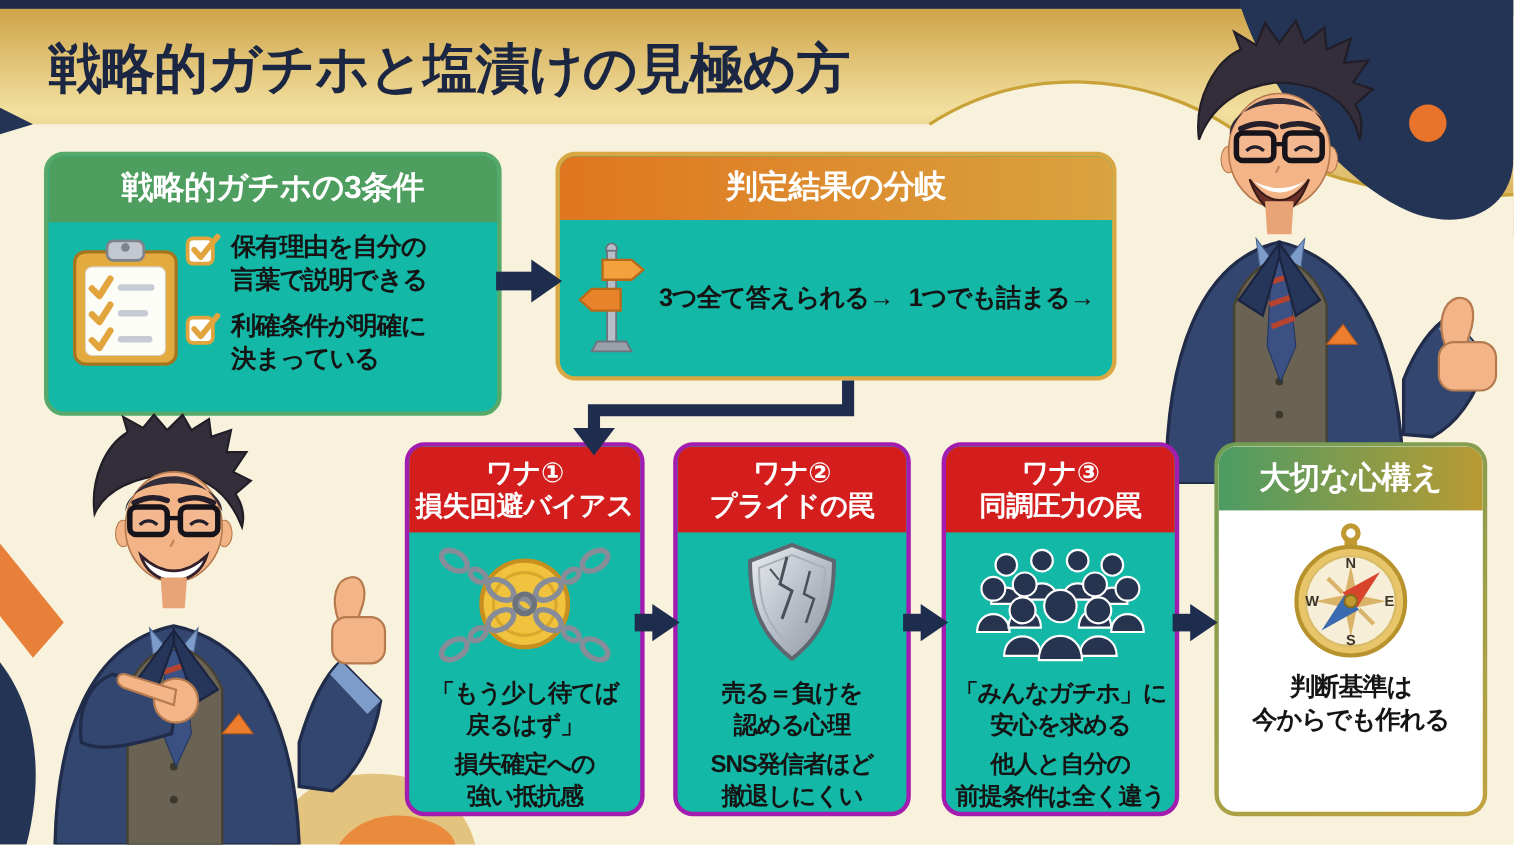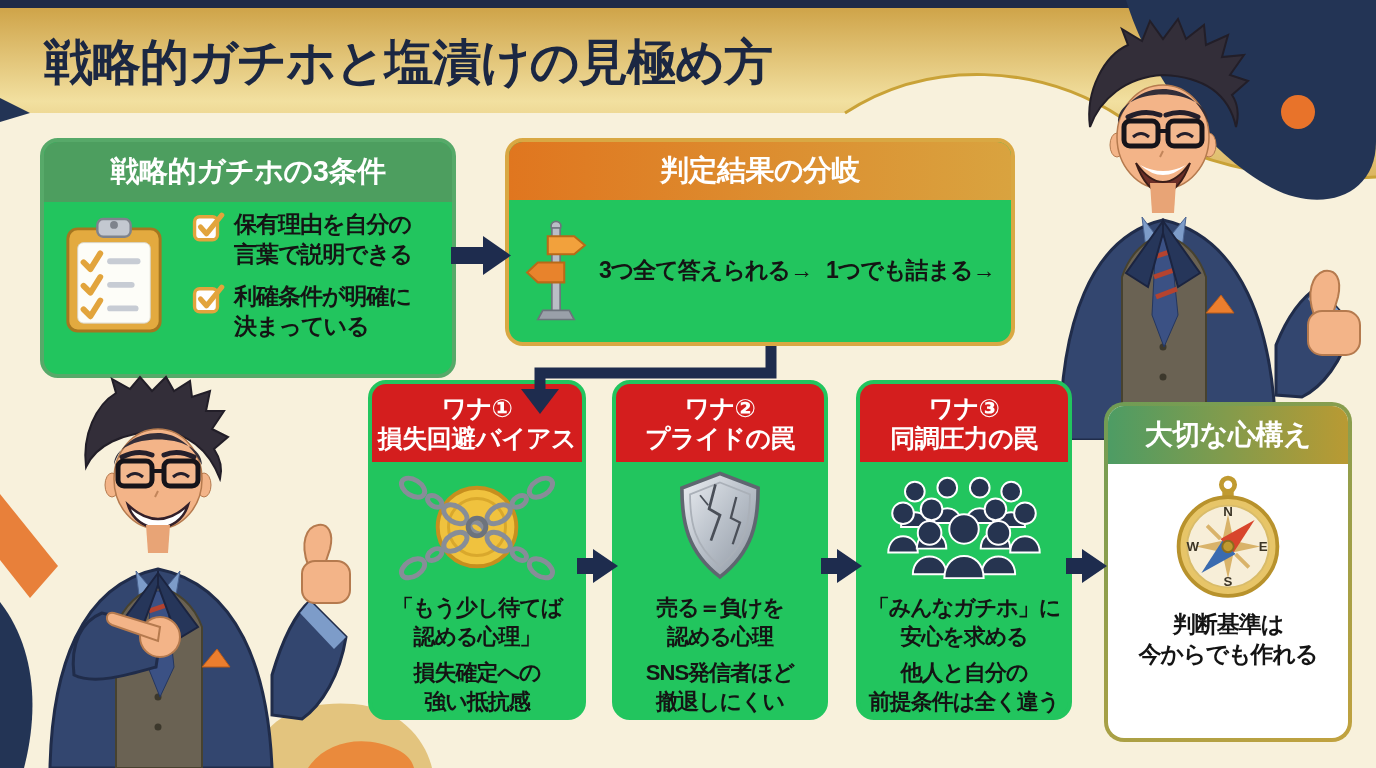--- a/index.html
+++ b/index.html
@@ -3,42 +3,42 @@
 <meta charset="utf-8">
 <style>
   html,body{margin:0;padding:0;}
   body{font-family:"Liberation Sans","DejaVu Sans",sans-serif;}
   .canvas{position:relative;width:1376px;height:768px;background:#f8f1dc;overflow:hidden;}
   .layer{position:absolute;left:0;top:0;}
   
   .title{position:absolute;left:44px;top:30px;z-index:6;font-size:49px;font-weight:900;
          color:#1b2742;letter-spacing:-1px;white-space:nowrap;}
   
-  .box{position:absolute;background:#22c55e;box-sizing:border-box;overflow:hidden;border-radius:18px;}
+  .box{position:absolute;background:#14b8a6;box-sizing:border-box;overflow:hidden;border-radius:18px;}
   .hdr{display:flex;align-items:center;justify-content:center;color:#fff;font-weight:800;
        text-align:center;line-height:1.22;letter-spacing:-0.5px;}
   .ml{white-space:pre-line;}
   .body-txt{font-weight:800;color:#141414;text-align:center;line-height:1.3;letter-spacing:-1px;}
   
   .green-box{left:40px;top:138px;width:416px;height:240px;border:4px solid #57a969;z-index:1;}
   .green-box .hdr{height:60px;background:#4d9e5f;font-size:29px;}
-  .green-box .bd{display:flex;align-items:center;gap:24px;padding:8px 12px 8px 16px;}
+  .green-box .bd{display:flex;align-items:center;gap:0;padding:8px 12px 8px 16px;}
   .cond-items{display:flex;flex-direction:column;gap:12px;}
   .cond-item{display:flex;align-items:flex-start;gap:8px;}
   .cond-item .txt{font-size:23px;}
   
   .orange-box{left:505px;top:138px;width:510px;height:208px;border:4px solid #d9a843;z-index:1;}
   .orange-box .hdr{height:58px;background:linear-gradient(90deg,#e0761f,#d9a33f);font-size:29px;}
   .orange-box .bd{display:flex;align-items:center;gap:10px;padding:6px 8px 6px 14px;}
   .branch-rows{display:flex;flex-direction:row;gap:14px;}
   .branch-row{display:flex;align-items:center;gap:6px;white-space:nowrap;}
   .branch-row .lbl{font-size:23px;font-weight:800;color:#141414;letter-spacing:-1px;}
   .pill{font-size:23px;font-weight:800;color:#fff;padding:5px 10px;border-radius:9px;letter-spacing:-1px;}
   
-  .trap{top:380px;height:340px;border:4px solid #22c55e;z-index:4;}
+  .trap{top:402px;height:340px;border:4px solid #a21caf;z-index:4;}
   .trap .hdr{height:78px;background:#d41e1e;font-size:25px;}
   .trap .bd{display:flex;flex-direction:column;align-items:center;padding:6px 4px;gap:8px;}
   .trap .body-txt{font-size:22px;}
   .t1{left:368px;width:218px;}
   .t2{left:612px;width:216px;}
   .t3{left:856px;width:216px;}
   
   .mind-wrap{position:absolute;left:1104px;top:402px;width:248px;height:340px;z-index:4;
              background:linear-gradient(150deg,#6f9c55,#c2a23f);border-radius:20px;padding:4px;box-sizing:border-box;}
   .mind-inner{background:#fff;border-radius:16px;width:100%;height:100%;overflow:hidden;box-sizing:border-box;}
@@ -225,21 +225,21 @@
           <ellipse cx="140" cy="20" rx="13" ry="8" transform="rotate(-32 140 20)"></ellipse>
           <ellipse cx="118" cy="34" rx="8" ry="5" transform="rotate(-32 118 34)"></ellipse>
           <ellipse cx="97" cy="47" rx="13" ry="8" transform="rotate(-32 97 47)"></ellipse>
           <ellipse cx="53" cy="75" rx="13" ry="8" transform="rotate(-32 53 75)"></ellipse>
           <ellipse cx="32" cy="88" rx="8" ry="5" transform="rotate(-32 32 88)"></ellipse>
           <ellipse cx="10" cy="102" rx="13" ry="8" transform="rotate(-32 10 102)"></ellipse>
         </g>
         <circle cx="75" cy="60" r="9" fill="none" stroke="#6d737c" stroke-width="5"></circle>
       </svg>
       <div class="body-txt ml">「もう少し待てば
-認める心理」</div>
+戻るはず」</div>
       <div class="body-txt ml">損失確定への
 強い抵抗感</div>
     </div>
   </div>
 
   <div class="box trap t2">
     <div class="hdr ml">ワナ②
 プライドの罠</div>
     <div class="bd">
       <svg width="112" height="118" viewBox="0 0 120 130">

